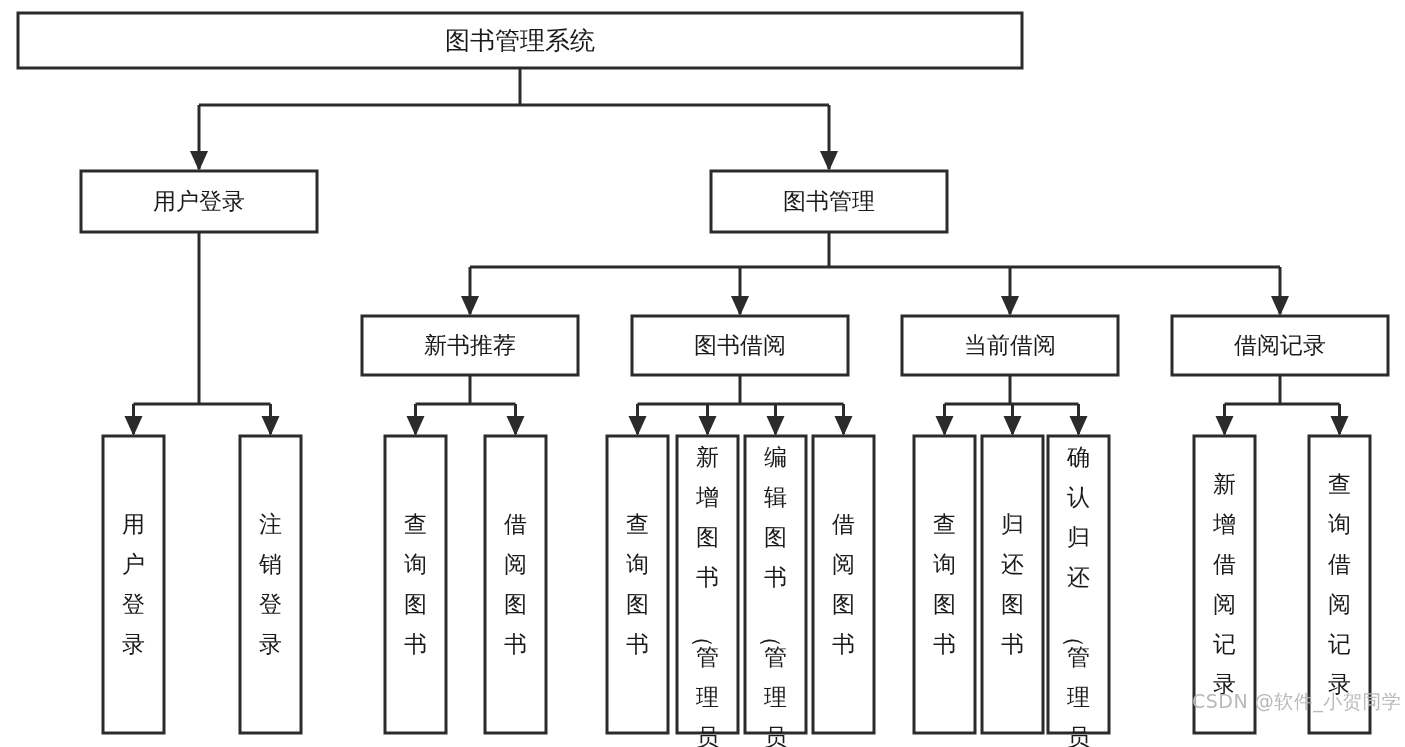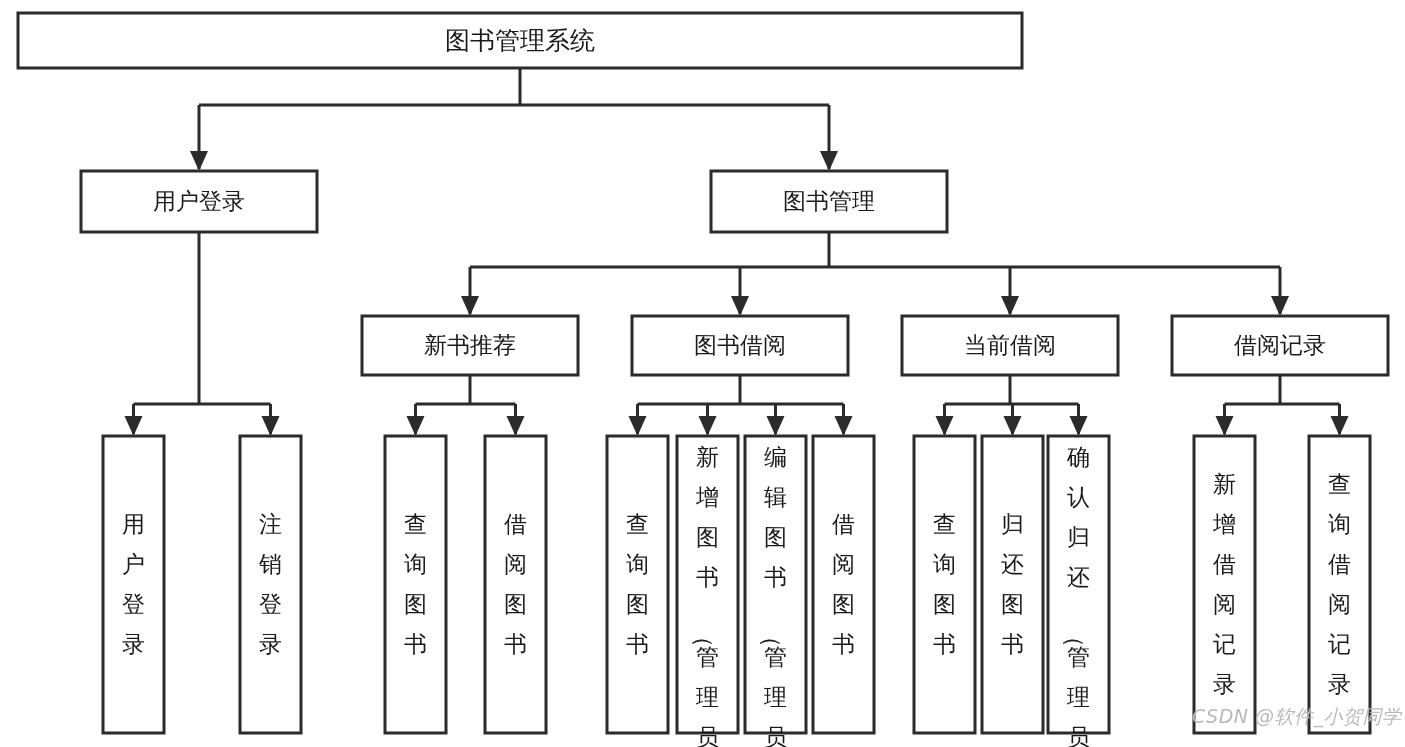--- a/index.html
+++ b/index.html
@@ -170,15 +170,15 @@
           <text x="1224.5" y="484.5" class="node-label leaf-label"><tspan x="1224.5" dy="0">新</tspan><tspan x="1224.5" dy="40">增</tspan><tspan x="1224.5" dy="40">借</tspan><tspan x="1224.5" dy="40">阅</tspan><tspan x="1224.5" dy="40">记</tspan><tspan x="1224.5" dy="40">录</tspan></text>
         </g>
         <g>
           <rect x="1309" y="436" width="61" height="297" class="node-rect"></rect>
           <text x="1339.5" y="484.5" class="node-label leaf-label"><tspan x="1339.5" dy="0">查</tspan><tspan x="1339.5" dy="40">询</tspan><tspan x="1339.5" dy="40">借</tspan><tspan x="1339.5" dy="40">阅</tspan><tspan x="1339.5" dy="40">记</tspan><tspan x="1339.5" dy="40">录</tspan></text>
         </g>
       </g>
 
   </svg>
 
-  <div class="watermark" style="left: 1192px; top: 704px; font-style: italic;">CSDN @软件_小贺同学</div>
+  <div class="watermark" style="left: 1192px; top: 689px;">CSDN @软件_小贺同学</div>
 
 </div>
 
 </body></html>

